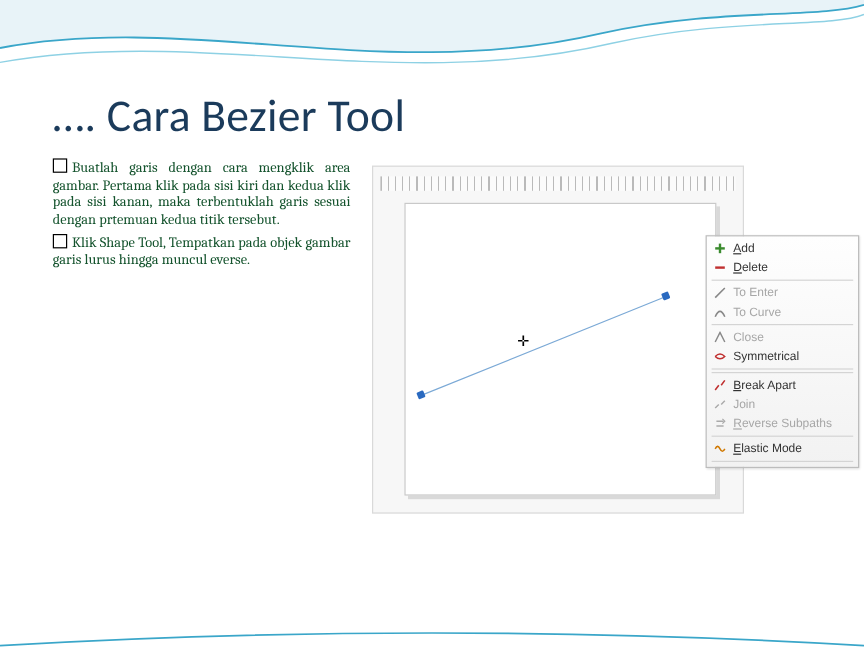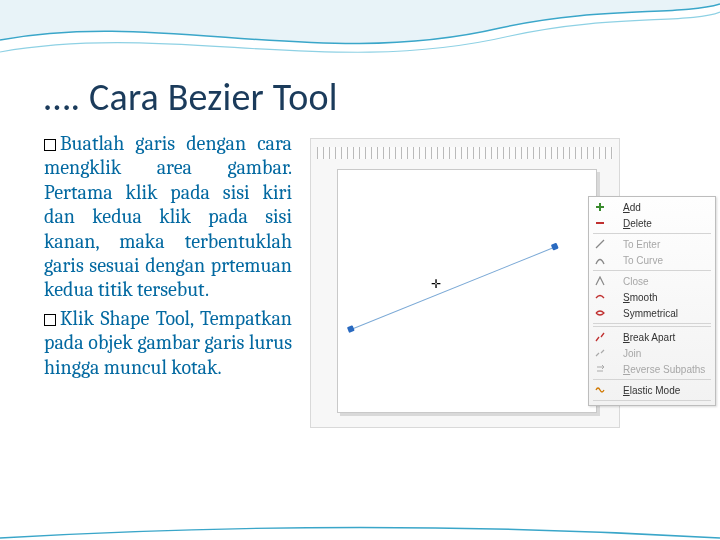--- a/index.html
+++ b/index.html
@@ -29,23 +29,23 @@
     letter-spacing: 0.2px;
   }
   .body-row {
     display: flex;
     gap: 18px;
     align-items: flex-start;
   }
   .text-col {
     width: 248px;
     font-family: Cambria, Georgia, serif;
-    font-size: 20px;
+    font-size: 12px;
     line-height: 1.22;
-    color: #0369a1;
+    color: #14532d;
     text-align: justify;
   }
   .text-col p { margin: 0 0 4px 0; }
   .bullet-box {
     display: inline-block;
     width: 12px; height: 12px;
     border: 1.4px solid #000;
     vertical-align: -1px;
     margin-right: 4px;
     background: #fff;
@@ -102,21 +102,21 @@
     border: 1px solid #bdbdbd;
     font-family: "Segoe UI", Tahoma, sans-serif;
     font-size: 10px;
     color: #333;
     padding: 2px 0;
     box-shadow: 1px 1px 2px rgba(0,0,0,0.15);
   }
   .menu-item {
     display: flex;
     align-items: center;
-    gap: 17px;
+    gap: 5px;
     padding: 2px 6px 2px 5px;
     white-space: nowrap;
   }
   .menu-item.disabled { color: #a7a7a7; }
   .menu-item.shortcut { justify-content: space-between; }
   .miconn {
     width: 12px; height: 12px;
     display: inline-flex; align-items: center; justify-content: center;
   }
   .sep { height: 1px; background: #d4d4d4; margin: 2px 4px; }
@@ -134,21 +134,21 @@
   <path d="M0,40 C160,10 320,70 500,28 C600,6 680,16 720,4" fill="none" stroke="#3aa6c9" stroke-width="1.5"></path>
   <path d="M0,52 C170,22 330,78 510,36 C610,14 690,24 720,12" fill="none" stroke="#8ed1e4" stroke-width="1.2"></path>
 </svg>
 
 <div class="slide">
   <h1 class="title">…. Cara Bezier Tool</h1>
 
   <div class="body-row">
     <div class="text-col">
       <p><span class="bullet-box"></span><span>Buatlah garis dengan cara mengklik area gambar. Pertama klik pada sisi kiri dan kedua klik pada sisi kanan, maka terbentuklah garis sesuai dengan prtemuan kedua titik tersebut.</span></p>
-      <p><span class="bullet-box"></span><span>Klik Shape Tool, Tempatkan pada objek gambar garis lurus hingga muncul kotak.</span></p>
+      <p><span class="bullet-box"></span><span>Klik Shape Tool, Tempatkan pada objek gambar garis lurus hingga muncul everse.</span></p>
     </div>
 
     <div class="fig-col">
       <div class="canvas-area">
         <div class="ruler-h"></div>
         <div class="page"></div>
         <div class="line-draw"></div>
         <div class="cross">✛</div>
       </div>
 
@@ -192,28 +192,20 @@
             <span class="miconn">
               <svg width="10" height="10">
                 <path d="M1,9 L5,1 L9,9" fill="none" stroke="#888" stroke-width="1.2"></path>
               </svg>
             </span>
             <span>Close</span>
           </div>
           <div class="menu-item">
             <span class="miconn">
               <svg width="10" height="10">
-                <path d="M1,6 Q5,1 9,6" fill="none" stroke="#c03030" stroke-width="1.3"></path>
-              </svg>
-            </span>
-            <span><span class="underline">S</span>mooth</span>
-          </div>
-          <div class="menu-item">
-            <span class="miconn">
-              <svg width="10" height="10">
                 <path d="M1,5 Q5,1 9,5 Q5,9 1,5" fill="none" stroke="#c03030" stroke-width="1.2"></path>
               </svg>
             </span>
             <span>Symmetrical</span>
           </div>
           <div class="sep"></div>
           <div class="sep"></div>
           <div class="menu-item">
             <span class="miconn">
               <svg width="10" height="10">

